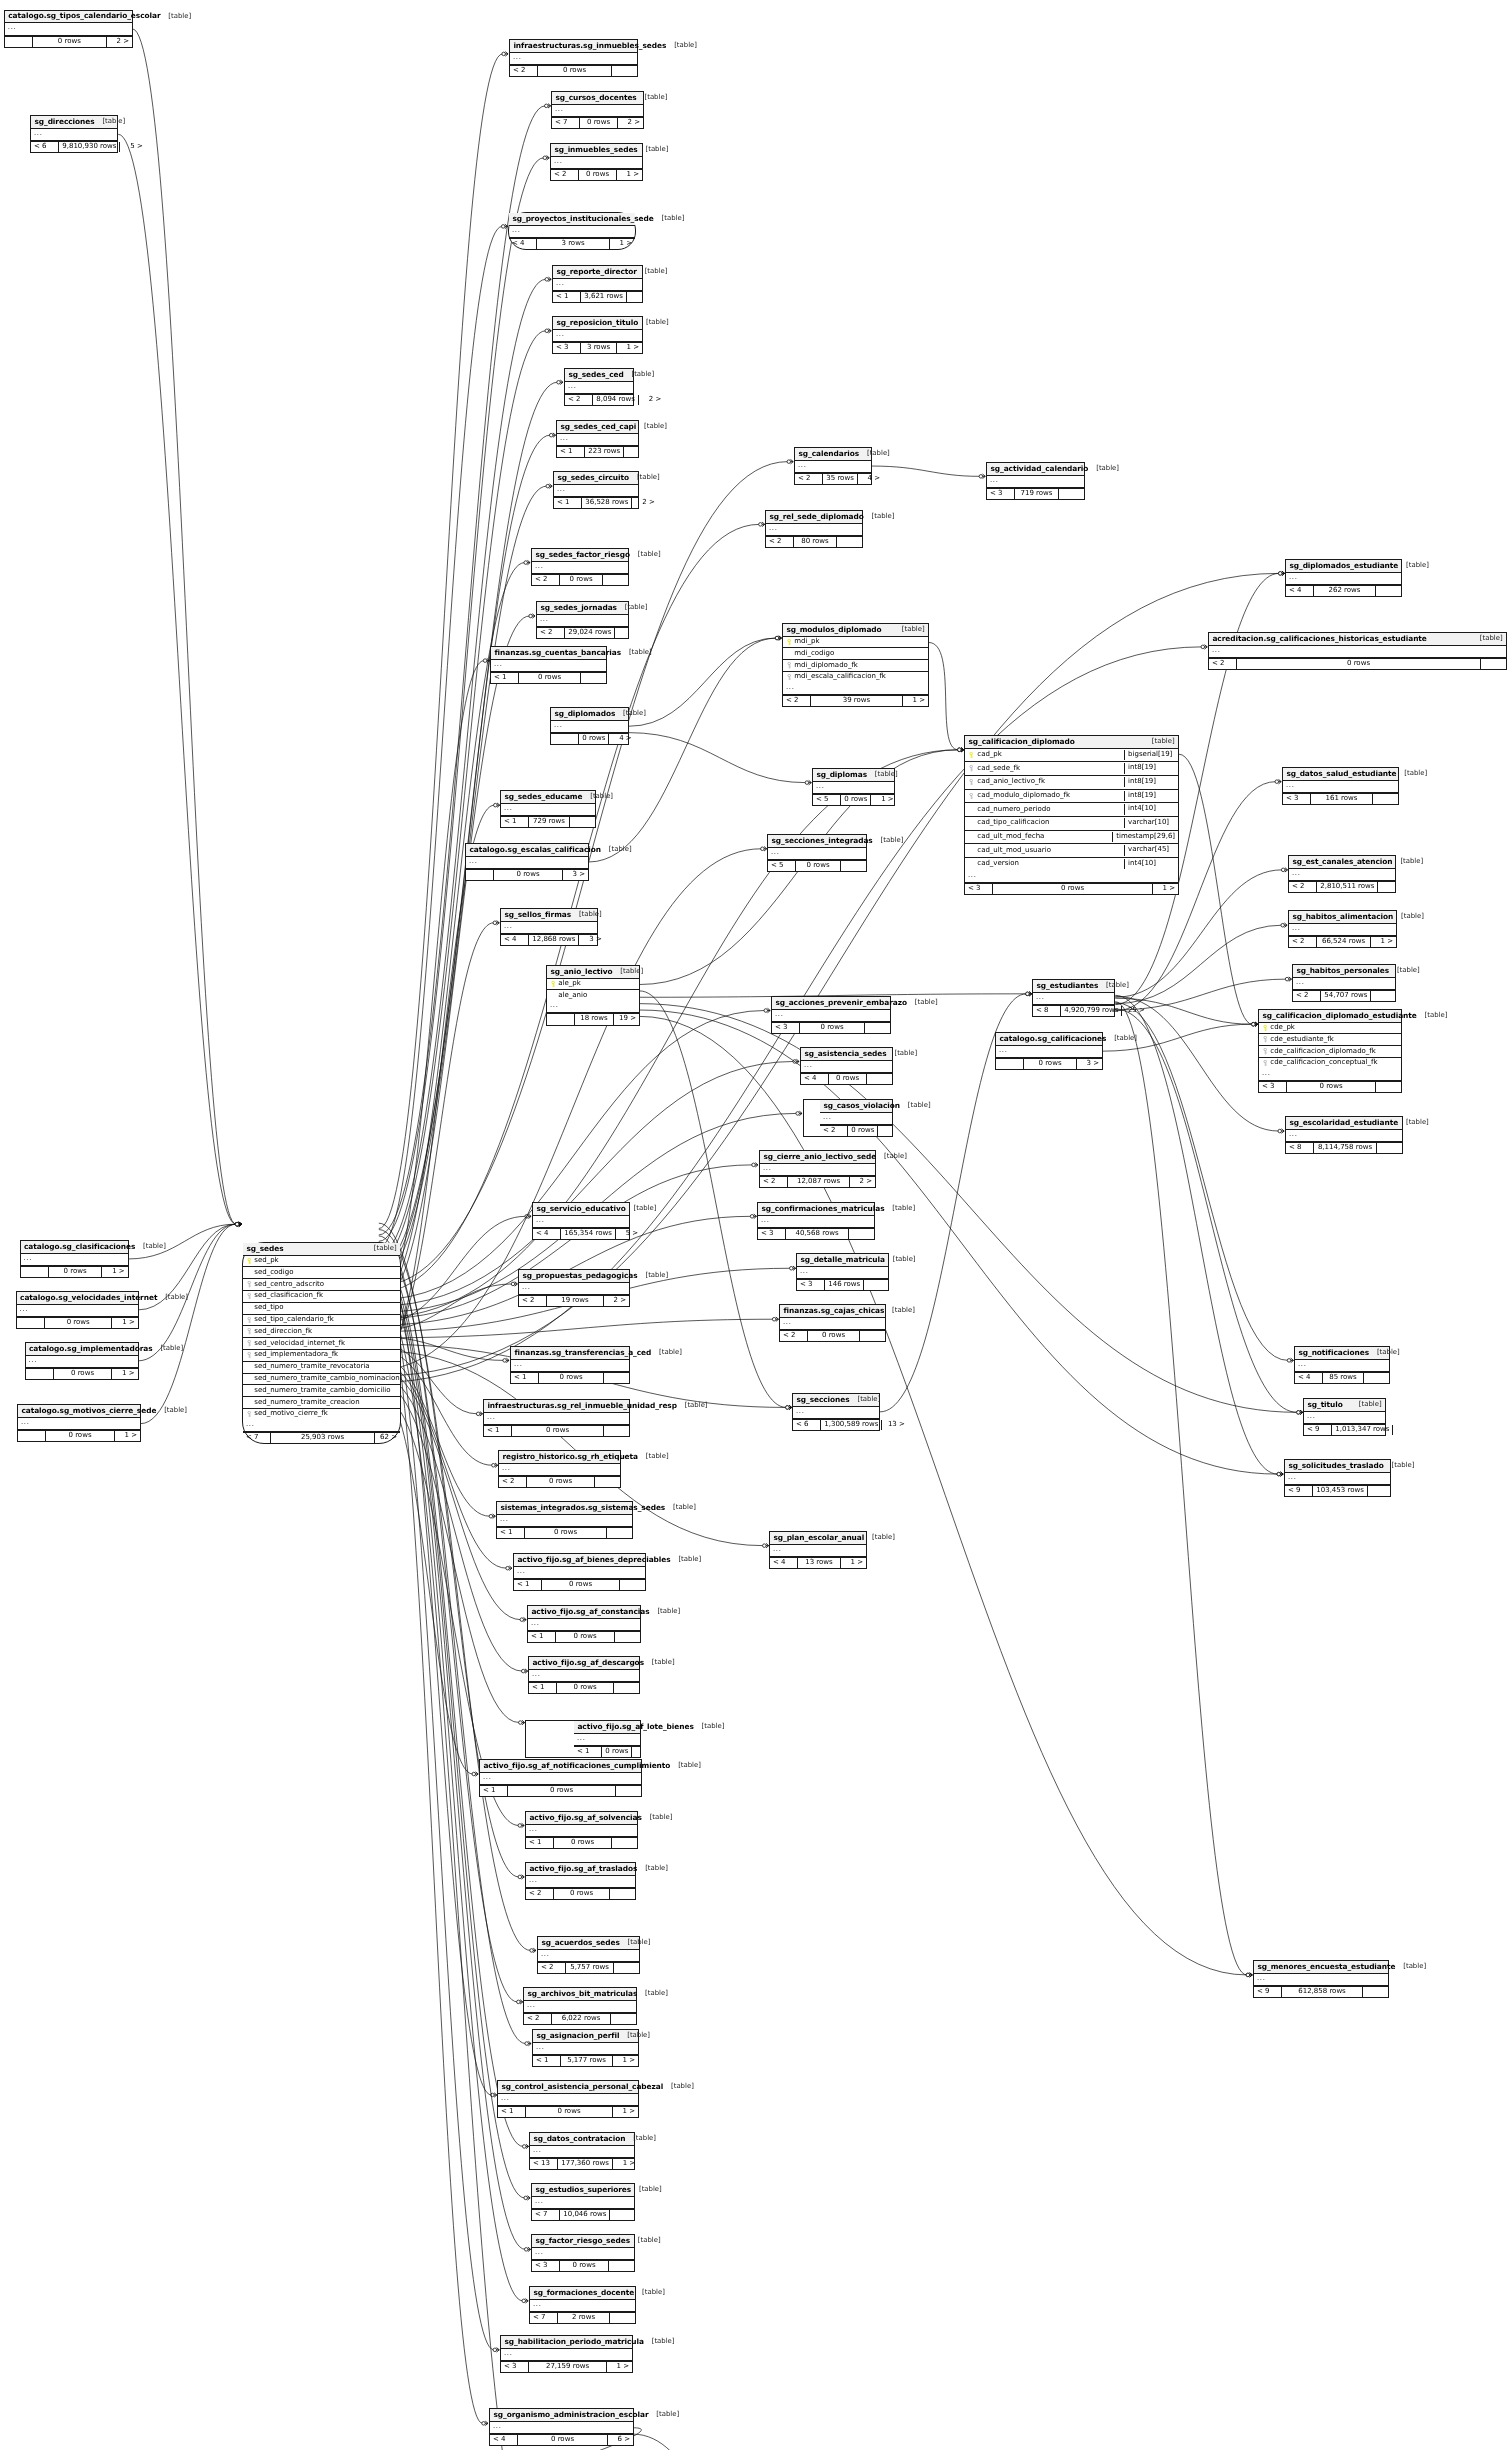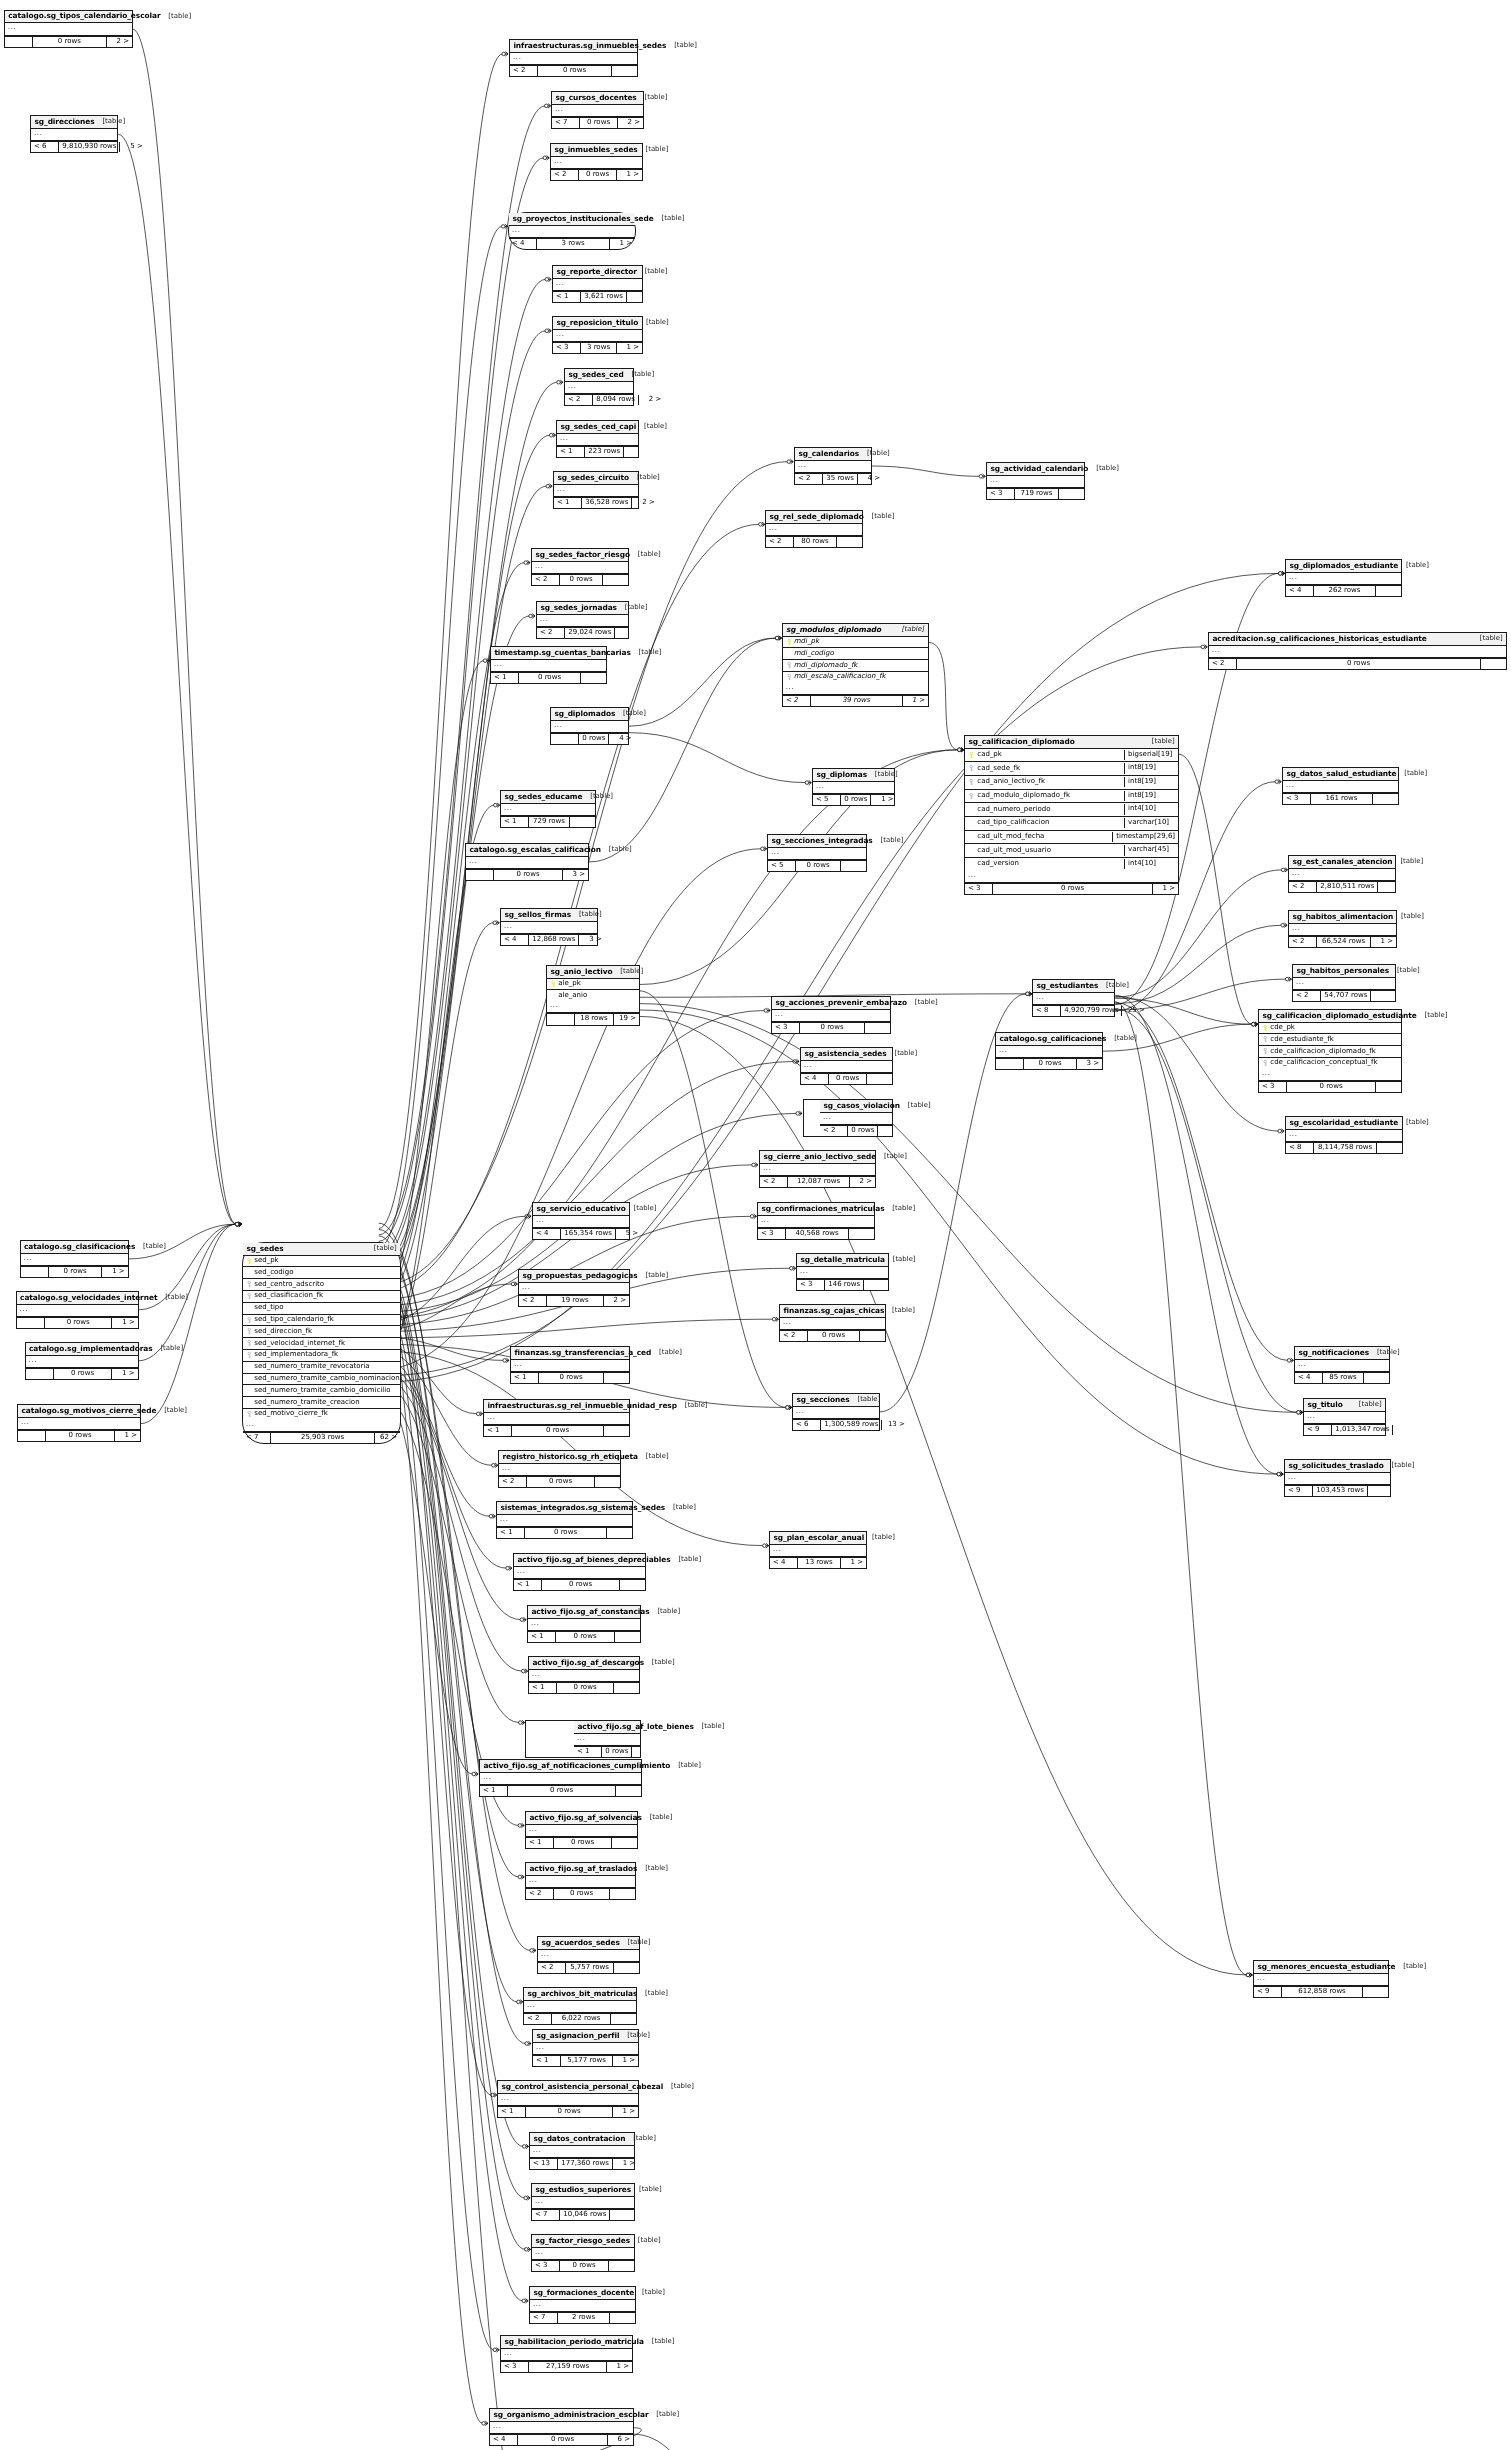--- a/index.html
+++ b/index.html
@@ -706,21 +706,21 @@
         <div class="cols"></div>
         <div class="ellipsis-row">...</div>
         <div class="ftr">
           <div class="f-left">&lt; 2</div>
           <div class="f-mid">29,024 rows</div>
           <div class="f-right"></div>
         </div>
       </div>
       <div class="tbl" style="left: 490px; top: 646px; width: 117px;">
         <div class="hdr">
-          <span class="tname">timestamp.sg_cuentas_bancarias</span>
+          <span class="tname">finanzas.sg_cuentas_bancarias</span>
           <span class="ttype">[table]</span>
         </div>
         <div class="cols"></div>
         <div class="ellipsis-row">...</div>
         <div class="ftr">
           <div class="f-left">&lt; 1</div>
           <div class="f-mid">0 rows</div>
           <div class="f-right"></div>
         </div>
       </div>
@@ -800,21 +800,21 @@
             <span class="cname">ale_anio</span>
           </div>
         </div>
         <div class="ellipsis-row">...</div>
         <div class="ftr">
           <div class="f-left"></div>
           <div class="f-mid">18 rows</div>
           <div class="f-right">19 &gt;</div>
         </div>
       </div>
-      <div class="tbl" style="left: 782px; top: 623px; width: 147px; font-style: italic;">
+      <div class="tbl" style="left: 782px; top: 623px; width: 147px;">
         <div class="hdr">
           <span class="tname">sg_modulos_diplomado</span>
           <span class="ttype">[table]</span>
         </div>
         <div class="cols">
           <div class="col">
             <span class="kslot">
               <span class="key">
                 <svg width="4.4" height="6.4" viewBox="0 0 9 13">
                   <circle cx="4.5" cy="3" r="2.6" fill="none" stroke="#e8e800" stroke-width="1.8"></circle>

